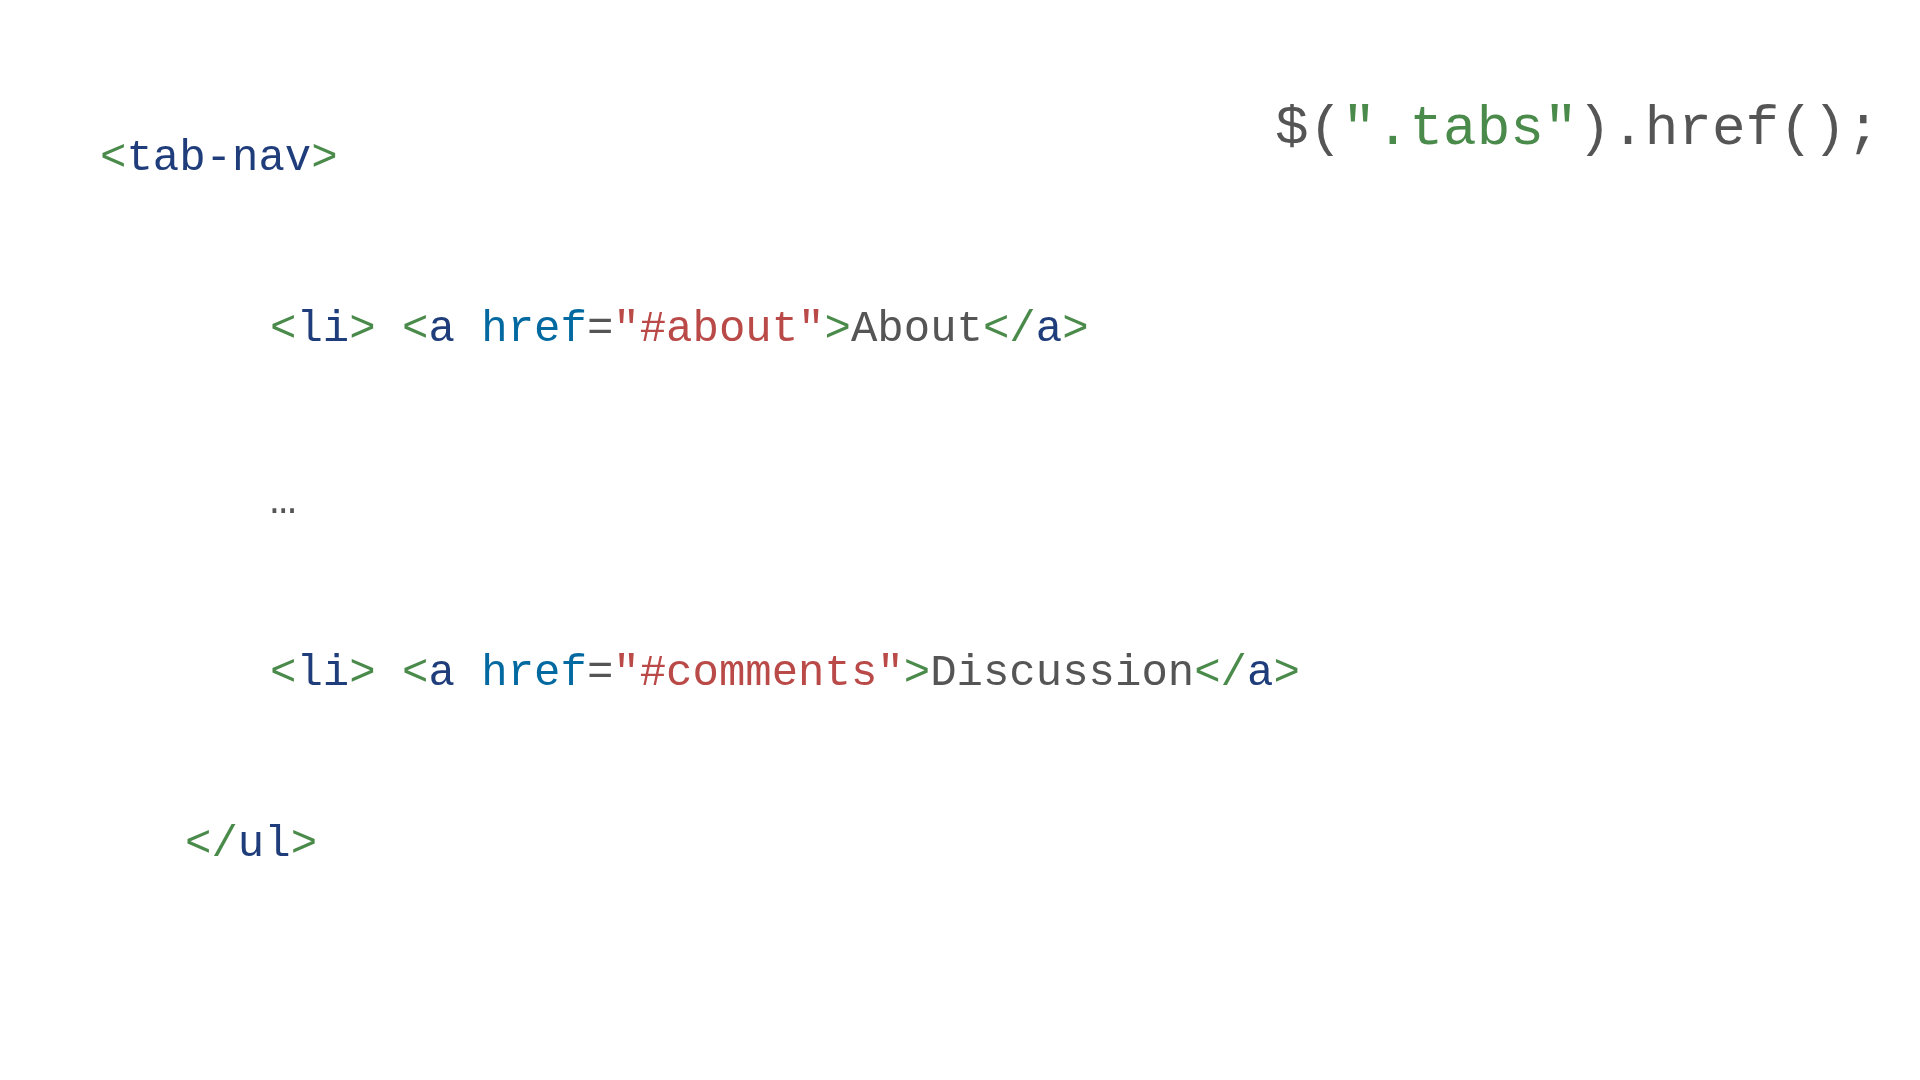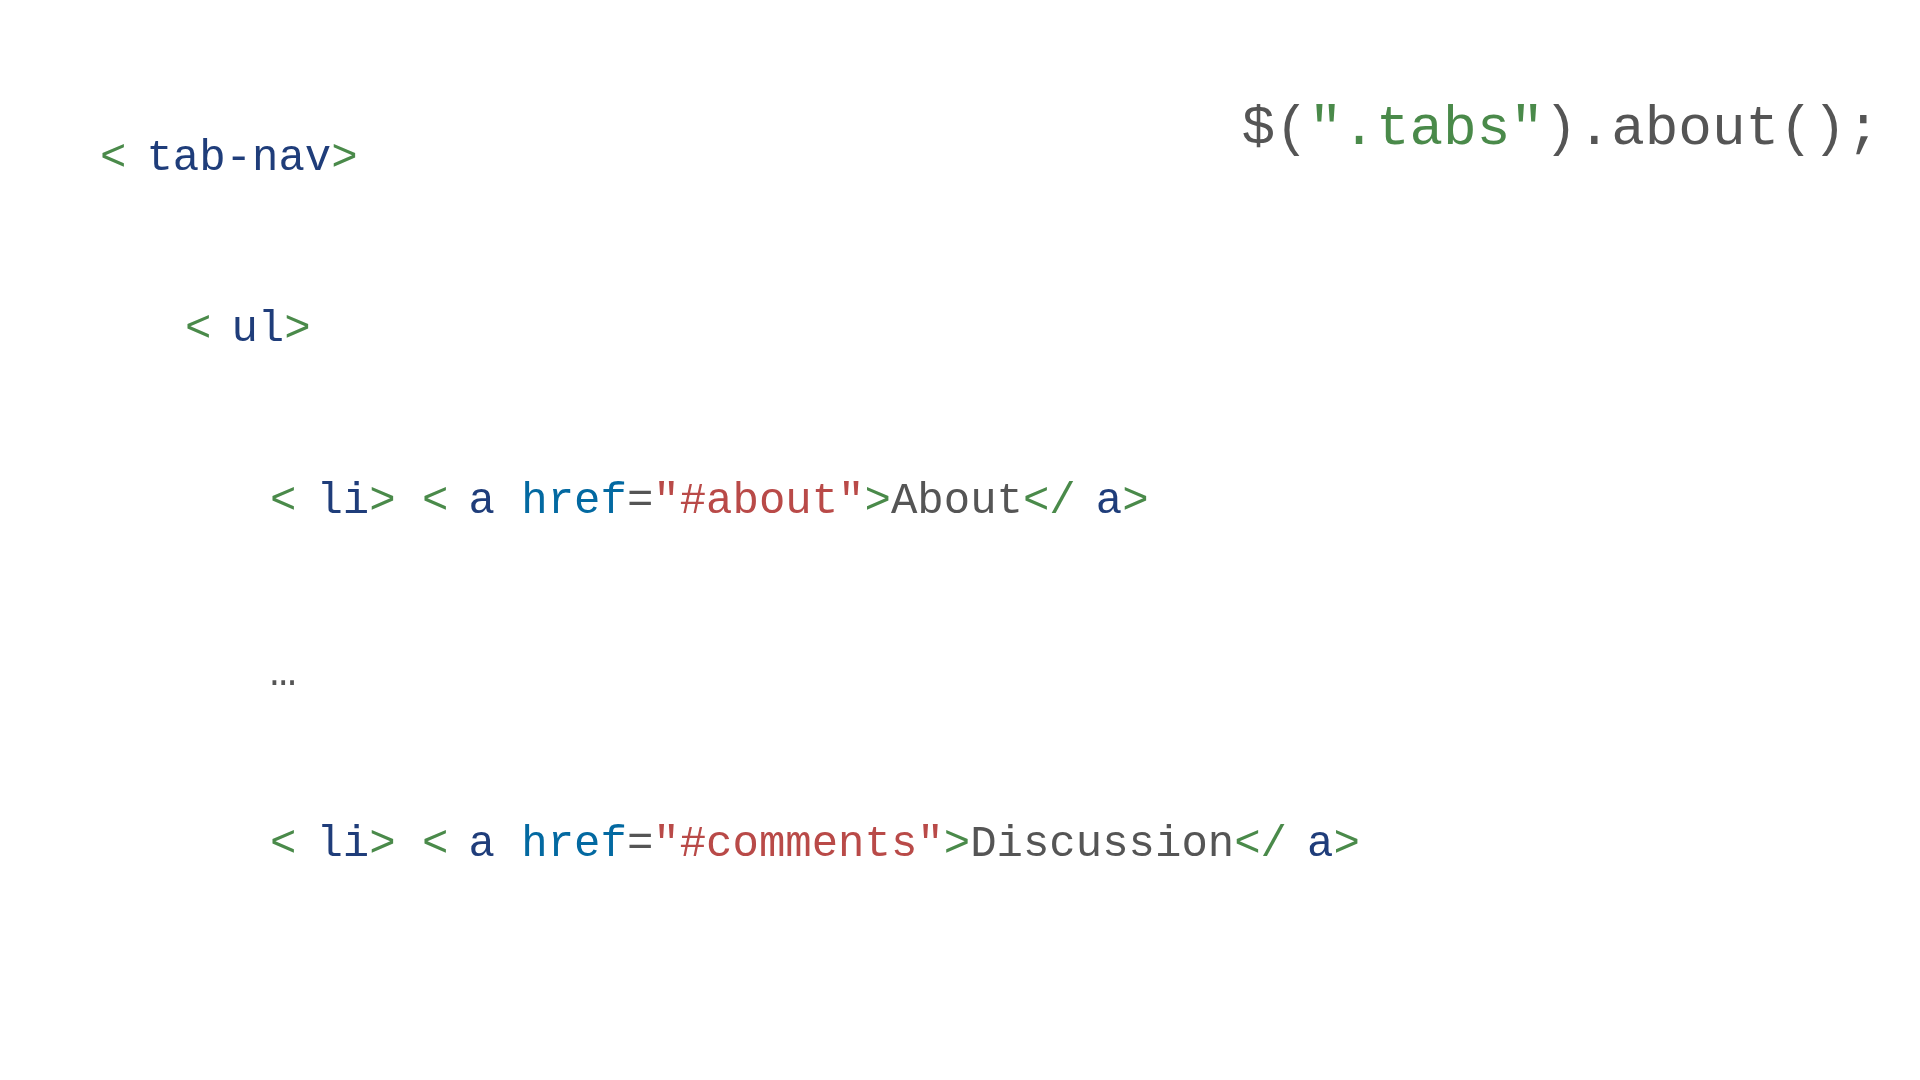--- a/index.html
+++ b/index.html
@@ -16,45 +16,45 @@
       line-height: 1.95;
       color: #555555;
       padding: 30px 0 0 100px;
       position: relative;
       overflow: hidden;
     }
     .code-block {
       white-space: pre;
     }
     .tag-bracket { color: #4a8a4a; }
-    .tag-name { color: #1f3d7a; margin-left: 20px; }
+    .tag-name { color: #1f3d7a; }
     .attr-name { color: #0369a1; }
     .attr-value { color: #b94a48; }
     .eq { color: #555555; }
     .text-content { color: #555555; font-family: Liberation Mono, monospace; }
     .js-annotation {
       position: absolute;
       top: 75px;
       right: 40px;
       font-size: 56px;
       color: #555555;
     }
     .js-str { color: #4a8a4a; }
     .indent-1 { padding-left: 85px; display: inline-block; }
     .indent-2 { padding-left: 170px; display: inline-block; }
   </style>
 </head>
 <body>
 
 <div class="code-block">
 <div><span class="tag-bracket">&lt;</span><span class="tag-name">tab-nav</span><span class="tag-bracket">&gt;</span></div>
-<div><span class="indent-1"></span><span class="tag-bracket">&lt;</span><span class="tag-name">ul</span><span class="tag-bracket">&gt;</span></div>
 <div><span class="indent-2"></span><span class="tag-bracket">&lt;</span><span class="tag-name">li</span><span class="tag-bracket">&gt;</span><span class="text-content"> </span><span class="tag-bracket">&lt;</span><span class="tag-name">a</span><span> </span><span class="attr-name">href</span><span class="eq">=</span><span class="attr-value">"#about"</span><span class="tag-bracket">&gt;</span><span class="text-content">About</span><span class="tag-bracket">&lt;/</span><span class="tag-name">a</span><span class="tag-bracket">&gt;</span></div>
 <div><span class="indent-2"></span><span class="text-content">…</span></div>
 <div><span class="indent-2"></span><span class="tag-bracket">&lt;</span><span class="tag-name">li</span><span class="tag-bracket">&gt;</span><span class="text-content"> </span><span class="tag-bracket">&lt;</span><span class="tag-name">a</span><span> </span><span class="attr-name">href</span><span class="eq">=</span><span class="attr-value">"#comments"</span><span class="tag-bracket">&gt;</span><span class="text-content">Discussion</span><span class="tag-bracket">&lt;/</span><span class="tag-name">a</span><span class="tag-bracket">&gt;</span></div>
+<div><span class="indent-1"></span><span class="tag-bracket">&lt;/</span><span class="tag-name">ul</span><span class="tag-bracket">&gt;</span></div>
 
 
 
 
 
 </div>
 
-<div class="js-annotation"><span>$(</span><span class="js-str">".tabs"</span><span>).about();</span></div>
+<div class="js-annotation"><span>$(</span><span class="js-str">".tabs"</span><span>).href();</span></div>
 
 </body></html>

